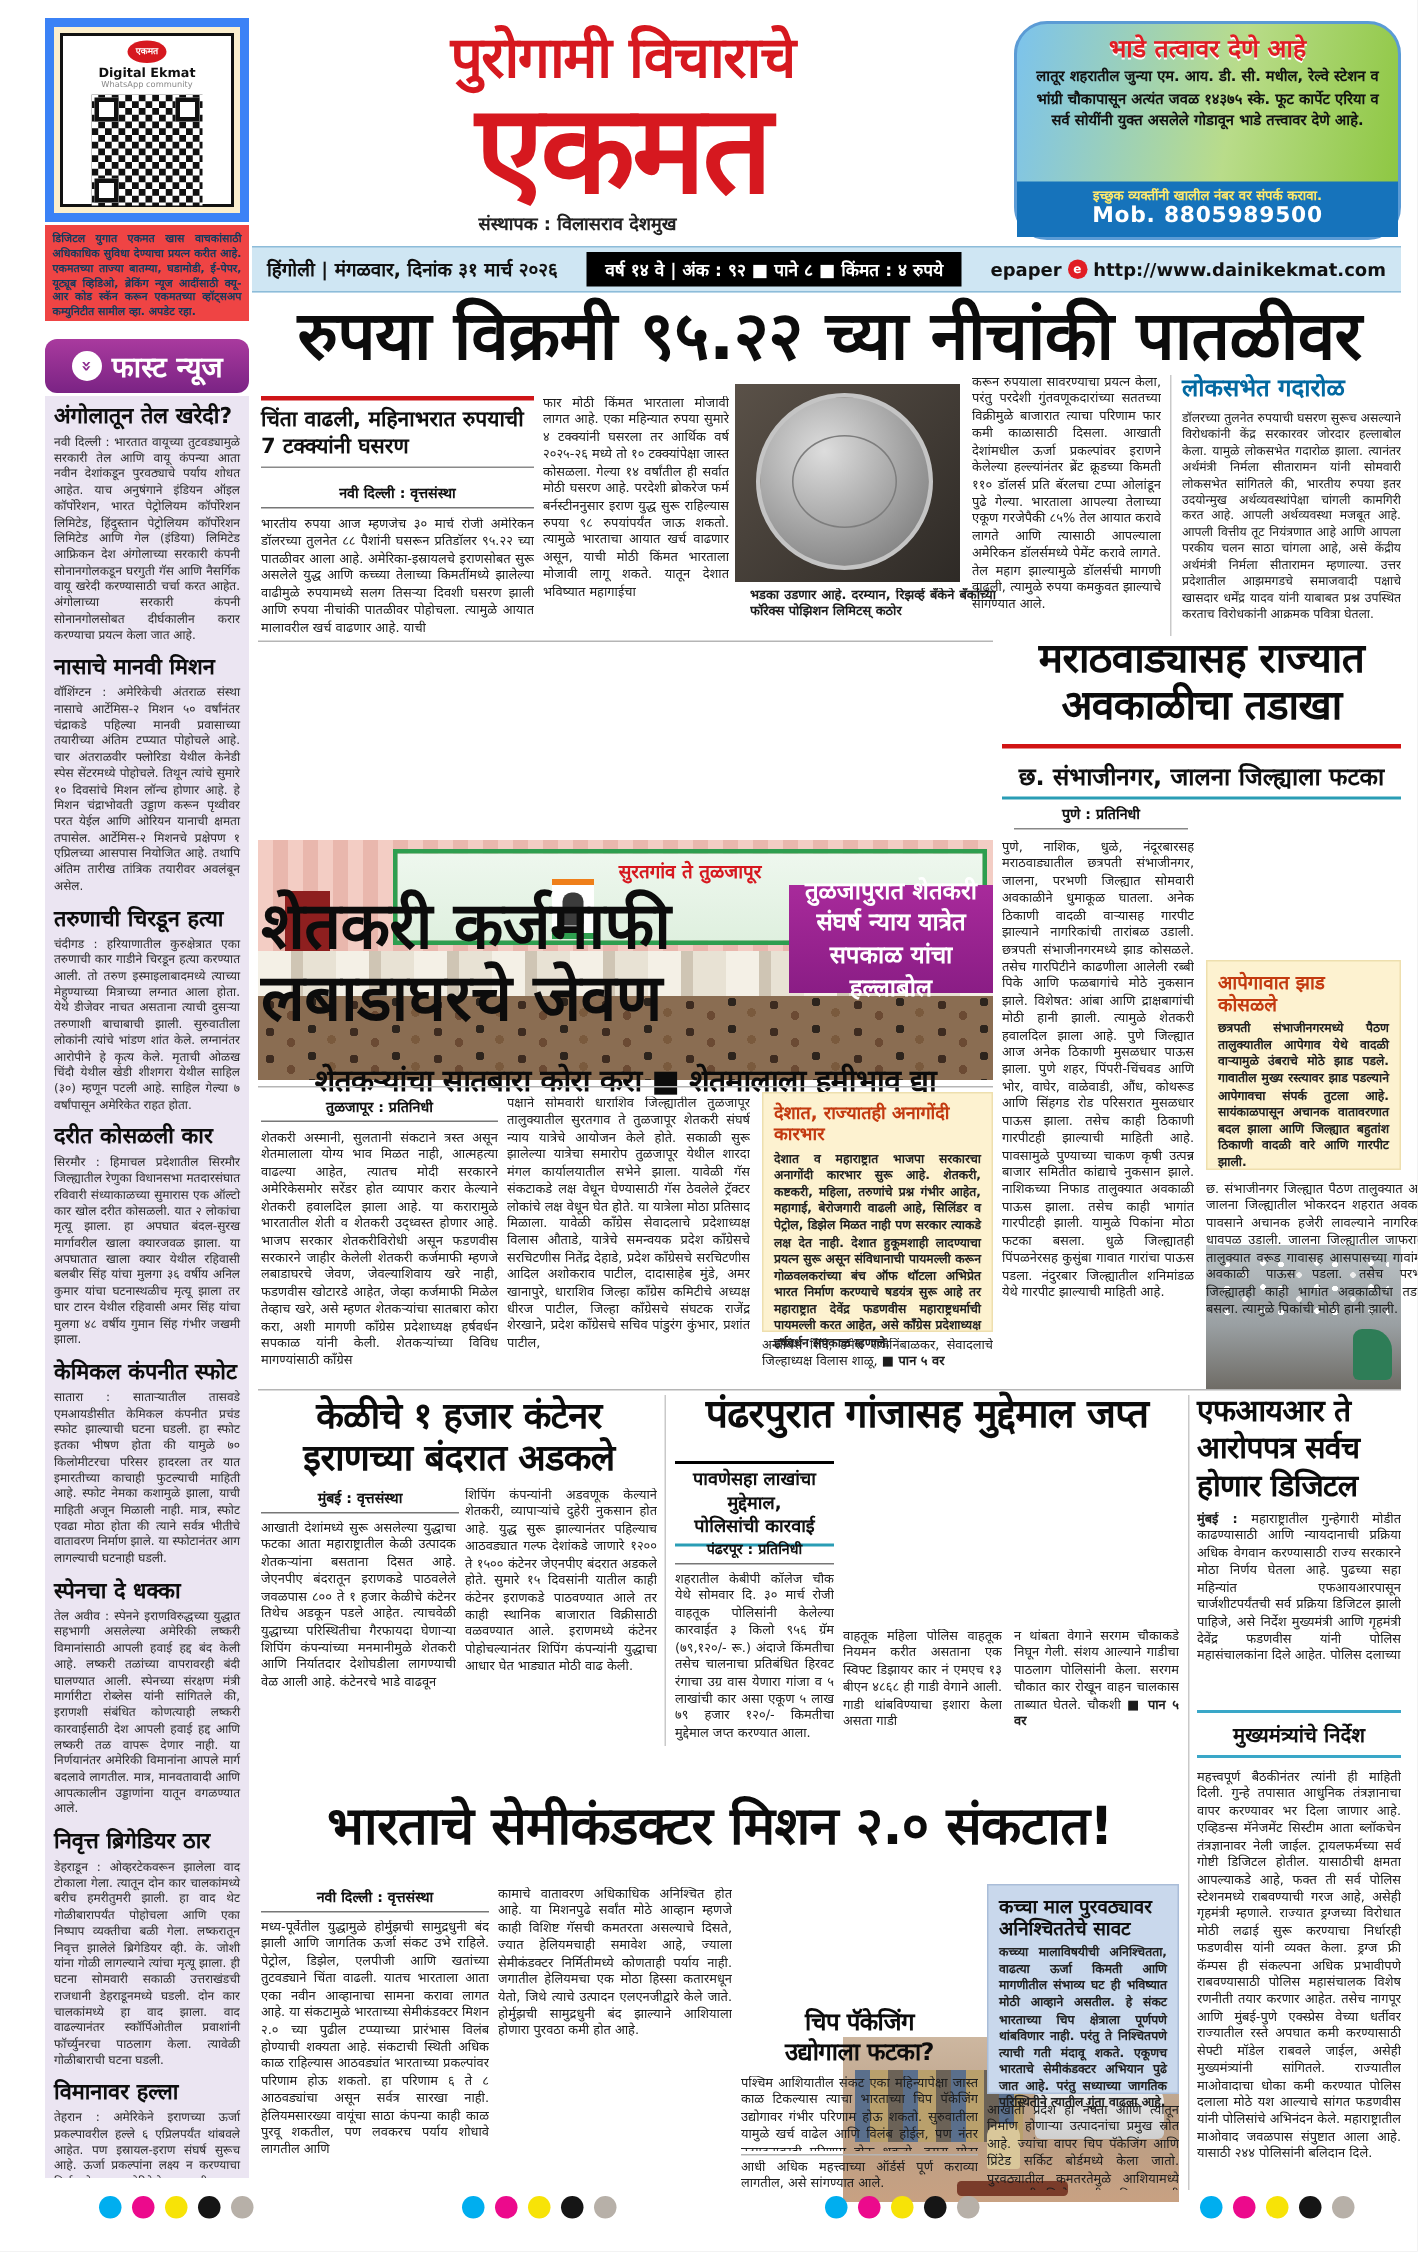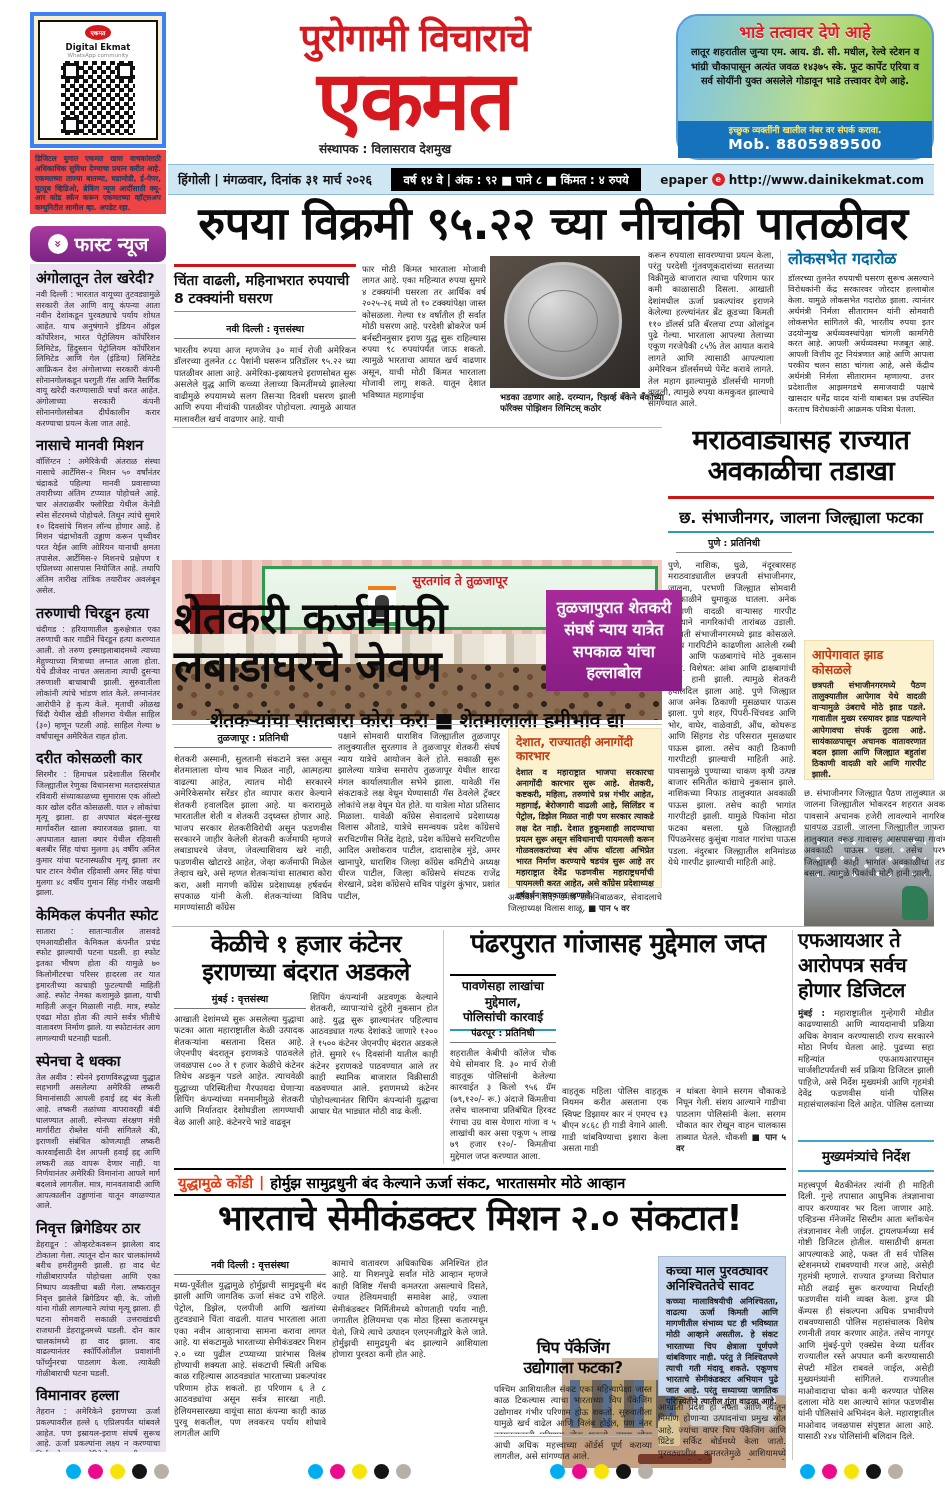--- a/index.html
+++ b/index.html
@@ -6,21 +6,21 @@
   html,body { background:#e9e9e9; }
   body { font-family:"DejaVu Sans","Liberation Sans",sans-serif; }
   .page { position:relative; width:945px; height:1501px; background:#fff; margin:0 auto; overflow:hidden; }
   .abs { position:absolute; }
   .j { font-size:8.6px; line-height:1.33; text-align:justify; color:#1d1d1d; overflow:hidden; word-break:break-word; }
   .hl { font-weight:800; color:#0c0c0c; text-align:center; line-height:1.06; letter-spacing:-0.4px; }
   .by { font-weight:bold; font-size:9.5px; text-align:center; color:#111; border-bottom:1px solid #777; padding-bottom:3px; }
   .vl { width:1px; background:#c9c9c9; }
   .hlne { height:1px; background:#b5b5b5; }
   
-  .qrpanel { background:#fbeecd; border:4px solid #3b82f6; padding:4px; text-align:center; }
+  .qrpanel { background:#fbeecd; border:6px solid #3b82f6; padding:4px; text-align:center; }
   .qrcard { background:#fff; border:2px solid #111; height:100%; padding:3px; }
   .minilogo { width:26px; height:15px; background:#d6181f; border-radius:50%; color:#fff; font-size:6px; font-weight:bold; line-height:15px; margin:0 auto 2px; }
   .qrtitle { font-size:8.5px; font-weight:bold; color:#111; }
   .qrsub { font-size:5.5px; color:#888; margin-bottom:3px; }
   .qrcode { width:74px; height:74px; margin:0 auto; position:relative;
     background: repeating-conic-gradient(#111 0% 25%, #fff 0% 50%) 0 0/9px 9px; }
   .qreye { position:absolute; width:16px; height:16px; background:#fff; border:3px solid #111; }
   .qrnote { background:#ef4444; color:#123a5c; font-size:7.3px; line-height:1.35; text-align:justify; padding:4px 5px; font-weight:bold; }
   .mast-tag { color:#d6181f; font-weight:800; font-size:38px; text-align:center; letter-spacing:-1px; }
   .mast-title { color:#d6181f; font-weight:900; font-size:82px; text-align:center; line-height:0.95; letter-spacing:-2px; }
@@ -149,21 +149,21 @@
       <div class="fnbody">डेहराडून : ओव्हरटेकवरून झालेला वाद टोकाला गेला. त्यातून दोन कार चालकांमध्ये बरीच हमरीतुमरी झाली. हा वाद थेट गोळीबारापर्यंत पोहोचला आणि एका निष्पाप व्यक्तीचा बळी गेला. लष्करातून निवृत्त झालेले ब्रिगेडियर व्ही. के. जोशी यांना गोळी लागल्याने त्यांचा मृत्यू झाला. ही घटना सोमवारी सकाळी उत्तराखंडची राजधानी डेहराडूनमध्ये घडली. दोन कार चालकांमध्ये हा वाद झाला. वाद वाढल्यानंतर स्कॉर्पिओतील प्रवाशांनी फॉर्च्युनरचा पाठलाग केला. त्यावेळी गोळीबाराची घटना घडली.</div>
     </div>
     <div class="fnitem">
       <div class="fntitle">विमानावर हल्ला</div>
       <div class="fnbody">तेहरान : अमेरिकेने इराणच्या ऊर्जा प्रकल्पावरील हल्ले ६ एप्रिलपर्यंत थांबवले आहेत. पण इस्रायल-इराण संघर्ष सुरूच आहे. ऊर्जा प्रकल्पांना लक्ष्य न करण्याचा निर्णय घेणाऱ्या अमेरिकेने इराणमधील अन्य ठिकाणांवर आक्रमक हल्ले सुरूच ठेवले आहेत. इराणच्या मशहद आंतरराष्ट्रीय विमानतळावर अमेरिकेने हल्ला केला. त्यात विमानतळाचे मोठे नुकसान झाले.</div>
     </div>
   </div>
 
   <div class="abs hl" style="left:172px;top:200px;width:762px;font-size:45px;">रुपया विक्रमी ९५.२२ च्या नीचांकी पातळीवर</div>
 
-  <div class="abs subbox" style="left:174px;top:264px;width:182px;">चिंता वाढली, महिनाभरात रुपयाची 8 टक्क्यांनी घसरण</div>
+  <div class="abs subbox" style="left:174px;top:264px;width:182px;">चिंता वाढली, महिनाभरात रुपयाची 7 टक्क्यांनी घसरण</div>
   <div class="abs by" style="left:174px;top:322px;width:182px;">नवी दिल्ली : वृत्तसंस्था</div>
   <div class="abs j" style="left:174px;top:345px;width:182px;height:81px;">भारतीय रुपया आज म्हणजेच ३० मार्च रोजी अमेरिकन डॉलरच्या तुलनेत ८८ पैशांनी घसरून प्रतिडॉलर ९५.२२ च्या पातळीवर आला आहे. अमेरिका-इस्रायलचे इराणसोबत सुरू असलेले युद्ध आणि कच्च्या तेलाच्या किमतींमध्ये झालेल्या वाढीमुळे रुपयामध्ये सलग तिसऱ्या दिवशी घसरण झाली आणि रुपया नीचांकी पातळीवर पोहोचला. त्यामुळे आयात मालावरील खर्च वाढणार आहे. याची</div>
   <div class="abs j" style="left:362px;top:264px;width:124px;height:162px;">फार मोठी किंमत भारताला मोजावी लागत आहे. एका महिन्यात रुपया सुमारे ४ टक्क्यांनी घसरला तर आर्थिक वर्ष २०२५-२६ मध्ये तो १० टक्क्यांपेक्षा जास्त कोसळला. गेल्या १४ वर्षांतील ही सर्वात मोठी घसरण आहे. परदेशी ब्रोकरेज फर्म बर्नस्टीननुसार इराण युद्ध सुरू राहिल्यास रुपया ९८ रुपयांपर्यंत जाऊ शकतो. त्यामुळे भारताचा आयात खर्च वाढणार असून, याची मोठी किंमत भारताला मोजावी लागू शकते. यातून देशात भविष्यात महागाईचा</div>
 
   <div class="abs photo" style="left:490px;top:256px;width:150px;height:132px;background:linear-gradient(135deg,#5a5148,#2e2a26);">
     <div class="abs" style="left:14px;top:6px;width:118px;height:118px;border-radius:50%;background:radial-gradient(circle at 38% 32%,#ddd,#9a9a9a 60%,#6f6f6f);border:3px solid #c4c4c4;"></div>
     <div class="abs" style="left:38px;top:34px;width:70px;height:62px;border-radius:50%;border:1px solid #7d7d7d;"></div>
   </div>
   <div class="abs j" style="left:500px;top:392px;width:164px;height:32px;font-weight:bold;">भडका उडणार आहे. दरम्यान, रिझर्व्ह बँकेने बँकांच्या फॉरेक्स पोझिशन लिमिटस् कठोर</div>
 
@@ -205,21 +205,21 @@
   <div class="abs ybox" style="left:804px;top:640px;width:130px;height:140px;">
     <div class="bt" style="font-size:12.5px;">आपेगावात झाड कोसळले</div>
     <div class="bb">छत्रपती संभाजीनगरमध्ये पैठण तालुक्यातील आपेगाव येथे वादळी वाऱ्यामुळे उंबराचे मोठे झाड पडले. गावातील मुख्य रस्त्यावर झाड पडल्याने आपेगावचा संपर्क तुटला आहे. सायंकाळपासून अचानक वातावरणात बदल झाला आणि जिल्ह्यात बहुतांश ठिकाणी वादळी वारे आणि गारपीट झाली.</div>
   </div>
   <div class="abs j" style="left:804px;top:788px;width:152px;height:136px;">छ. संभाजीनगर जिल्ह्यात पैठण तालुक्यात आणि जालना जिल्ह्यातील भोकरदन शहरात अवकाळी पावसाने अचानक हजेरी लावल्याने नागरिकांची धावपळ उडाली. जालना जिल्ह्यातील जाफराबाद तालुक्यात वरूड गावासह आसपासच्या गावांमध्ये अवकाळी पाऊस पडला. तसेच परभणी जिल्ह्यातही काही भागांत अवकाळीचा तडाखा बसला. त्यामुळे पिकांची मोठी हानी झाली.</div>
 
   <div class="abs hl" style="left:174px;top:594px;width:348px;font-size:43px;text-align:left;line-height:1.12;">
     <div>शेतकरी कर्जमाफी</div>
     <div>लबाडाघरचे जेवण</div>
   </div>
-  <div class="abs magbox" style="left:526px;top:590px;width:136px;height:101px;margin-left:20px;">तुळजापुरात शेतकरी संघर्ष न्याय यात्रेत सपकाळ यांचा हल्लाबोल</div>
+  <div class="abs magbox" style="left:526px;top:590px;width:136px;height:72px;">तुळजापुरात शेतकरी संघर्ष न्याय यात्रेत सपकाळ यांचा हल्लाबोल</div>
   <div class="abs hl" style="left:172px;top:710px;width:490px;font-size:20px;">शेतकऱ्यांचा सातबारा कोरा करा ■ शेतमालाला हमीभाव द्या</div>
   <div class="abs hlne" style="left:172px;top:724px;width:490px;"></div>
   <div class="abs by" style="left:174px;top:731px;width:158px;">तुळजापूर : प्रतिनिधी</div>
   <div class="abs j" style="left:174px;top:754px;width:158px;height:168px;">शेतकरी अस्मानी, सुलतानी संकटाने त्रस्त असून शेतमालाला योग्य भाव मिळत नाही, आत्महत्या वाढल्या आहेत, त्यातच मोदी सरकारने अमेरिकेसमोर सरेंडर होत व्यापार करार केल्याने शेतकरी हवालदिल झाला आहे. या करारामुळे भारतातील शेती व शेतकरी उद्ध्वस्त होणार आहे. भाजप सरकार शेतकरीविरोधी असून फडणवीस सरकारने जाहीर केलेली शेतकरी कर्जमाफी म्हणजे लबाडाघरचे जेवण, जेवल्याशिवाय खरे नाही, फडणवीस खोटारडे आहेत, जेव्हा कर्जमाफी मिळेल तेव्हाच खरे, असे म्हणत शेतकऱ्यांचा सातबारा कोरा करा, अशी मागणी काँग्रेस प्रदेशाध्यक्ष हर्षवर्धन सपकाळ यांनी केली. शेतकऱ्यांच्या विविध मागण्यांसाठी काँग्रेस</div>
   <div class="abs j" style="left:338px;top:731px;width:162px;height:192px;">पक्षाने सोमवारी धाराशिव जिल्ह्यातील तुळजापूर तालुक्यातील सुरतगाव ते तुळजापूर शेतकरी संघर्ष न्याय यात्रेचे आयोजन केले होते. सकाळी सुरू झालेल्या यात्रेचा समारोप तुळजापूर येथील शारदा मंगल कार्यालयातील सभेने झाला. यावेळी गॅस संकटाकडे लक्ष वेधून घेण्यासाठी गॅस ठेवलेले ट्रॅक्टर लोकांचे लक्ष वेधून घेत होते. या यात्रेला मोठा प्रतिसाद मिळाला. यावेळी काँग्रेस सेवादलाचे प्रदेशाध्यक्ष विलास औताडे, यात्रेचे समन्वयक प्रदेश काँग्रेसचे सरचिटणीस नितेंद्र देहाडे, प्रदेश काँग्रेसचे सरचिटणीस आदिल अशोकराव पाटील, दादासाहेब मुंडे, अमर खानापुरे, धाराशिव जिल्हा काँग्रेस कमिटीचे अध्यक्ष धीरज पाटील, जिल्हा काँग्रेसचे संघटक राजेंद्र शेरखाने, प्रदेश काँग्रेसचे सचिव पांडुरंग कुंभार, प्रशांत पाटील,</div>
   <div class="abs ybox" style="left:508px;top:728px;width:154px;height:160px;">
     <div class="bt">देशात, राज्यातही अनागोंदी कारभार</div>
     <div class="bb">देशात व महाराष्ट्रात भाजपा सरकारचा अनागोंदी कारभार सुरू आहे. शेतकरी, कष्टकरी, महिला, तरुणांचे प्रश्न गंभीर आहेत, महागाई, बेरोजगारी वाढली आहे, सिलिंडर व पेट्रोल, डिझेल मिळत नाही पण सरकार त्याकडे लक्ष देत नाही. देशात हुकूमशाही लादण्याचा प्रयत्न सुरू असून संविधानाची पायमल्ली करून गोळवलकरांच्या बंच ऑफ थॉटला अभिप्रेत भारत निर्माण करण्याचे षडयंत्र सुरू आहे तर महाराष्ट्रात देवेंद्र फडणवीस महाराष्ट्रधर्माची पायमल्ली करत आहेत, असे काँग्रेस प्रदेशाध्यक्ष हर्षवर्धन सपकाळ म्हणाले.</div>
   </div>
   <div class="abs j" style="left:508px;top:892px;width:154px;height:30px;">
@@ -265,25 +265,20 @@
     <div>आरोपपत्र सर्वच</div>
     <div>होणार डिजिटल</div>
   </div>
   <div class="abs j" style="left:798px;top:1008px;width:136px;height:128px;">
     <b>मुंबई :</b>
     <span>महाराष्ट्रातील गुन्हेगारी मोडीत काढण्यासाठी आणि न्यायदानाची प्रक्रिया अधिक वेगवान करण्यासाठी राज्य सरकारने मोठा निर्णय घेतला आहे. पुढच्या सहा महिन्यांत एफआयआरपासून चार्जशीटपर्यंतची सर्व प्रक्रिया डिजिटल झाली पाहिजे, असे निर्देश मुख्यमंत्री आणि गृहमंत्री देवेंद्र फडणवीस यांनी पोलिस महासंचालकांना दिले आहेत. पोलिस दलाच्या</span>
   </div>
   <div class="abs inset" style="left:798px;top:1140px;width:136px;">मुख्यमंत्र्यांचे निर्देश</div>
   <div class="abs j" style="left:798px;top:1180px;width:136px;height:274px;">महत्त्वपूर्ण बैठकीनंतर त्यांनी ही माहिती दिली. गुन्हे तपासात आधुनिक तंत्रज्ञानाचा वापर करण्यावर भर दिला जाणार आहे. एव्हिडन्स मॅनेजमेंट सिस्टीम आता ब्लॉकचेन तंत्रज्ञानावर नेली जाईल. ट्रायलफर्मच्या सर्व गोष्टी डिजिटल होतील. यासाठीची क्षमता आपल्याकडे आहे, फक्त ती सर्व पोलिस स्टेशनमध्ये राबवण्याची गरज आहे, असेही गृहमंत्री म्हणाले. राज्यात ड्रग्जच्या विरोधात मोठी लढाई सुरू करण्याचा निर्धारही फडणवीस यांनी व्यक्त केला. ड्रग्ज फ्री कॅम्पस ही संकल्पना अधिक प्रभावीपणे राबवण्यासाठी पोलिस महासंचालक विशेष रणनीती तयार करणार आहेत. तसेच नागपूर आणि मुंबई-पुणे एक्स्प्रेस वेच्या धर्तीवर राज्यातील रस्ते अपघात कमी करण्यासाठी सेफ्टी मॉडेल राबवले जाईल, असेही मुख्यमंत्र्यांनी सांगितले. राज्यातील माओवादाचा धोका कमी करण्यात पोलिस दलाला मोठे यश आल्याचे सांगत फडणवीस यांनी पोलिसांचे अभिनंदन केले. महाराष्ट्रातील माओवाद जवळपास संपुष्टात आला आहे. यासाठी २४४ पोलिसांनी बलिदान दिले.</div>
 
-  <div class="abs kicker" style="left:174px;top:1168px;width:612px;">
-    <span class="lab">युद्धामुळे कोंडी</span>
-    <span class="bar">|</span>
-    <span>होर्मुझ सामुद्रधुनी बंद केल्याने ऊर्जा संकट, भारतासमोर मोठे आव्हान</span>
-  </div>
   <div class="abs hl" style="left:174px;top:1200px;width:612px;font-size:35px;">भारताचे सेमीकंडक्टर मिशन २.० संकटात!</div>
   <div class="abs by" style="left:174px;top:1258px;width:152px;">नवी दिल्ली : वृत्तसंस्था</div>
   <div class="abs j" style="left:174px;top:1280px;width:152px;height:180px;">मध्य-पूर्वेतील युद्धामुळे होर्मुझची सामुद्रधुनी बंद झाली आणि जागतिक ऊर्जा संकट उभे राहिले. पेट्रोल, डिझेल, एलपीजी आणि खतांच्या तुटवड्याने चिंता वाढली. यातच भारताला आता एका नवीन आव्हानाचा सामना करावा लागत आहे. या संकटामुळे भारताच्या सेमीकंडक्टर मिशन २.० च्या पुढील टप्प्याच्या प्रारंभास विलंब होण्याची शक्यता आहे. संकटाची स्थिती अधिक काळ राहिल्यास आठवड्यांत भारताच्या प्रकल्पांवर परिणाम होऊ शकतो. हा परिणाम ६ ते ८ आठवड्यांचा असून सर्वत्र सारखा नाही. हेलियमसारख्या वायूंचा साठा कंपन्या काही काळ पुरवू शकतील, पण लवकरच पर्याय शोधावे लागतील आणि</div>
   <div class="abs j" style="left:332px;top:1258px;width:156px;height:202px;">कामाचे वातावरण अधिकाधिक अनिश्चित होत आहे. या मिशनपुढे सर्वांत मोठे आव्हान म्हणजे काही विशिष्ट गॅसची कमतरता असल्याचे दिसते, ज्यात हेलियमचाही समावेश आहे, ज्याला सेमीकंडक्टर निर्मितीमध्ये कोणताही पर्याय नाही. जगातील हेलियमचा एक मोठा हिस्सा कतारमधून येतो, जिथे त्याचे उत्पादन एलएनजीद्वारे केले जाते. होर्मुझची सामुद्रधुनी बंद झाल्याने आशियाला होणारा पुरवठा कमी होत आहे.</div>
 
   <div class="abs hl" style="left:494px;top:1338px;width:158px;font-size:16px;line-height:1.25;">
     <div>चिप पॅकेजिंग</div>
     <div>उद्योगाला फटका?</div>
   </div>
   <div class="abs j" style="left:494px;top:1384px;width:158px;height:50px;">पश्चिम आशियातील संकट एका महिन्यापेक्षा जास्त काळ टिकल्यास त्याचा भारताच्या चिप पॅकेजिंग उद्योगावर गंभीर परिणाम होऊ शकतो. सुरुवातीला यामुळे खर्च वाढेल आणि विलंब होईल, पण नंतर उत्पादनावरही परिणाम होऊ शकतो. दुसरा मोठा परिणाम पेट्रोकेमिकल क्षेत्रावर होत आहे.</div>

